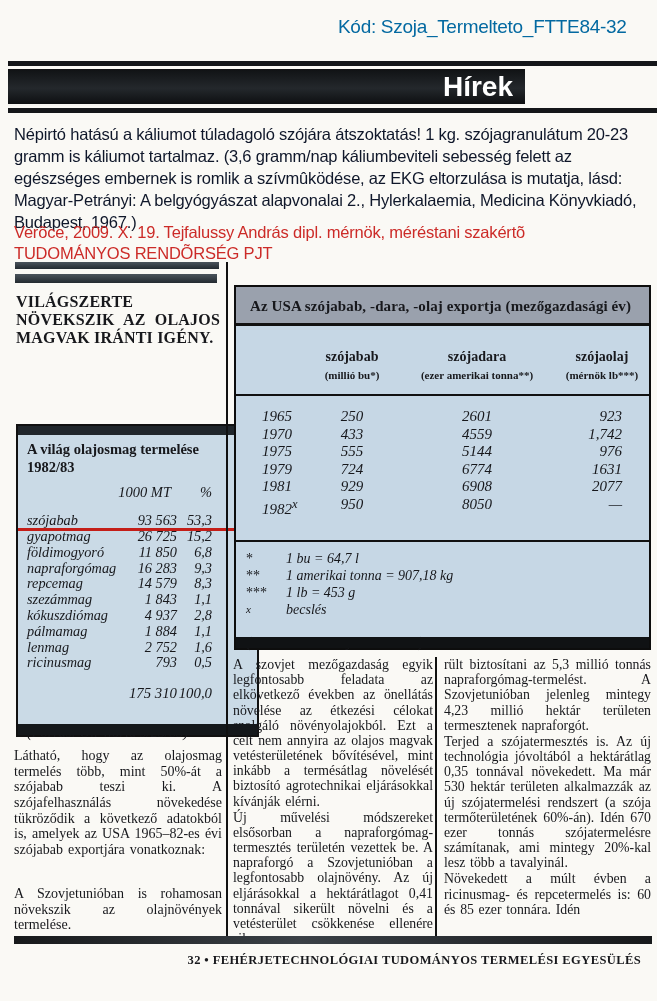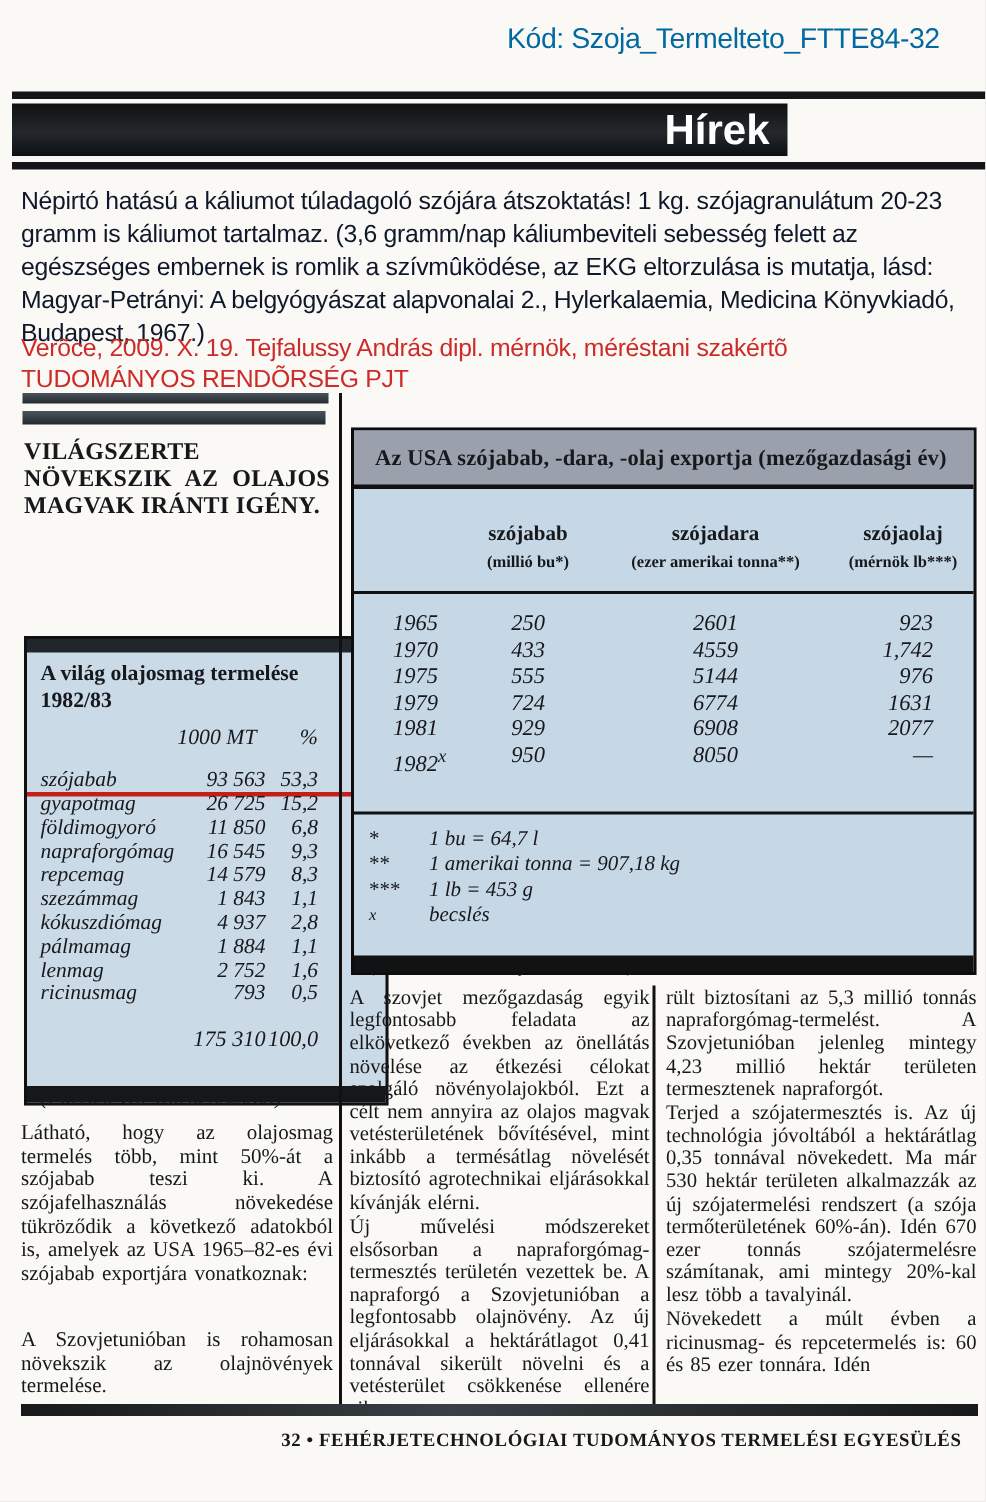--- a/index.html
+++ b/index.html
@@ -179,21 +179,21 @@
         <span class="r-mt">26 725</span>
         <span class="r-pct">15,2</span>
       </div>
       <div class="oilseed-row">
         <span>földimogyoró</span>
         <span class="r-mt">11 850</span>
         <span class="r-pct">6,8</span>
       </div>
       <div class="oilseed-row">
         <span>napraforgómag</span>
-        <span class="r-mt">16 545</span>
+        <span class="r-mt">16 283</span>
         <span class="r-pct">9,3</span>
       </div>
       <div class="oilseed-row">
         <span>repcemag</span>
         <span class="r-mt">14 579</span>
         <span class="r-pct">8,3</span>
       </div>
       <div class="oilseed-row">
         <span>szezámmag</span>
         <span class="r-mt">1 843</span>

